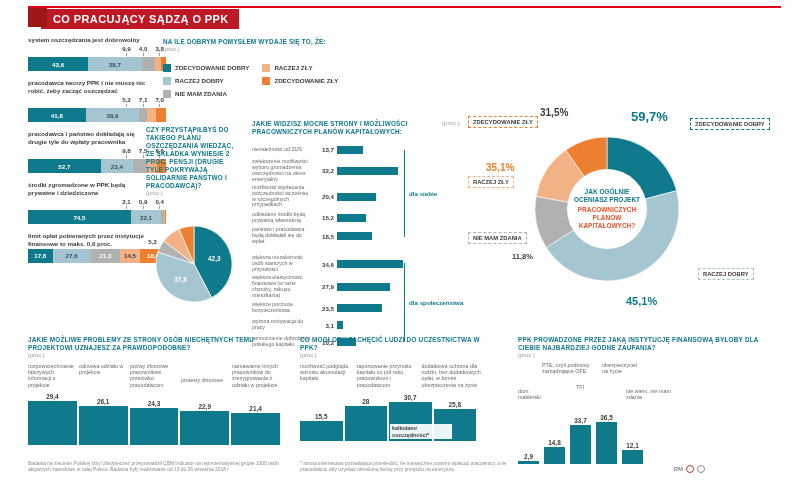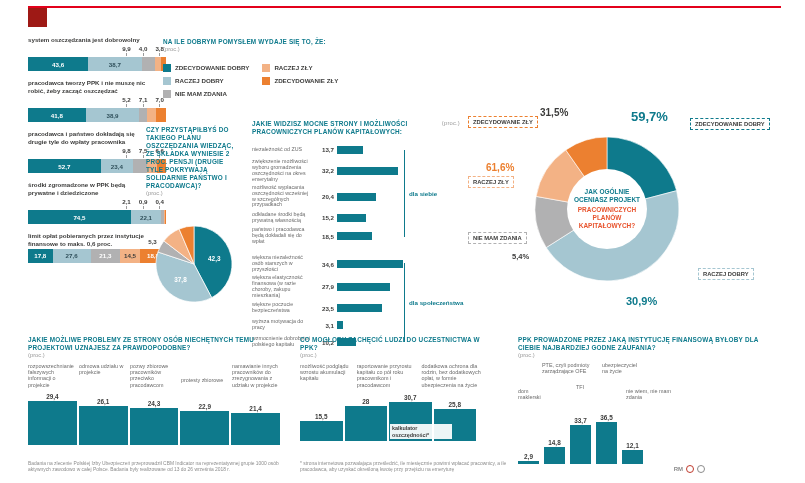--- a/index.html
+++ b/index.html
@@ -100,20 +100,21 @@
   #footer-credit .rm{font-size:6px;font-weight:bold;color:#8c8c8c;}
   .cc{width:8px;height:8px;border:1px solid #c0392b;border-radius:50%;}
   .cc.g{border-color:#8c8c8c;}
 </style>
 </head>
 <body>
 
 <div id="page">
   <div class="top-rule"></div>
   <div class="logo-square"></div>
+  <div class="page-title">CO PRACUJĄCY SĄDZĄ O PPK</div>
 
   <div id="stacked">
       <div class="sb-row">
         <div class="sb-label">system oszczędzania jest dobrowolny</div>
         <div class="sb-outside">
           <span class="sb-oval">9,9<i></i></span>
           <span class="sb-oval">4,0<i></i></span>
           <span class="sb-oval">3,8<i></i></span>
         </div>
         <div class="sb-bar">
@@ -297,23 +298,23 @@
         <path d="M73,73 L12.21,111.58 A72,72 0 0 1 2.11,60.40 Z" fill="#b1b1b2" stroke="#fff" stroke-width="0.6"></path>
         <path d="M73,73 L2.11,60.40 A72,72 0 0 1 31.78,13.96 Z" fill="#f3b285" stroke="#fff" stroke-width="0.6"></path>
         <path d="M73,73 L31.78,13.96 A72,72 0 0 1 73.00,1.00 Z" fill="#ec8030" stroke="#fff" stroke-width="0.6"></path>
         <circle cx="73" cy="73" r="40" fill="#fff"></circle>
       </svg>
     <div id="donut-center">
       <div class="l1">JAK OGÓLNIE OCENIASZ PROJEKT</div>
       <div class="l2">PRACOWNICZYCH PLANÓW KAPITAŁOWYCH?</div>
     </div>
     <div class="pv" id="pv-zdob">59,7%</div>
-    <div class="pv" id="pv-rdob">30,9%</div>
-    <div class="pv" id="pv-nmz">5,4%</div>
-    <div class="pv" id="pv-rzl">61,6%</div>
+    <div class="pv" id="pv-rdob">45,1%</div>
+    <div class="pv" id="pv-nmz">11,8%</div>
+    <div class="pv" id="pv-rzl">35,1%</div>
     <div class="pv" id="pv-zzl">31,5%</div>
     <div class="callout" id="co-zdob">ZDECYDOWANIE DOBRY</div>
     <div class="callout" id="co-rdob">RACZEJ DOBRY</div>
     <div class="callout" id="co-nmz">NIE MAM ZDANIA</div>
     <div class="callout" id="co-rzl">RACZEJ ZŁY</div>
     <div class="callout" id="co-zzl">ZDECYDOWANIE ZŁY</div>
   </div>
 
   <div class="panel" id="panelA">
     <div class="sec-head">JAKIE MOŻLIWE PROBLEMY ZE STRONY OSÓB NIECHĘTNYCH TEMU PROJEKTOWI UZNAJESZ ZA PRAWDOPODOBNE?</div>

